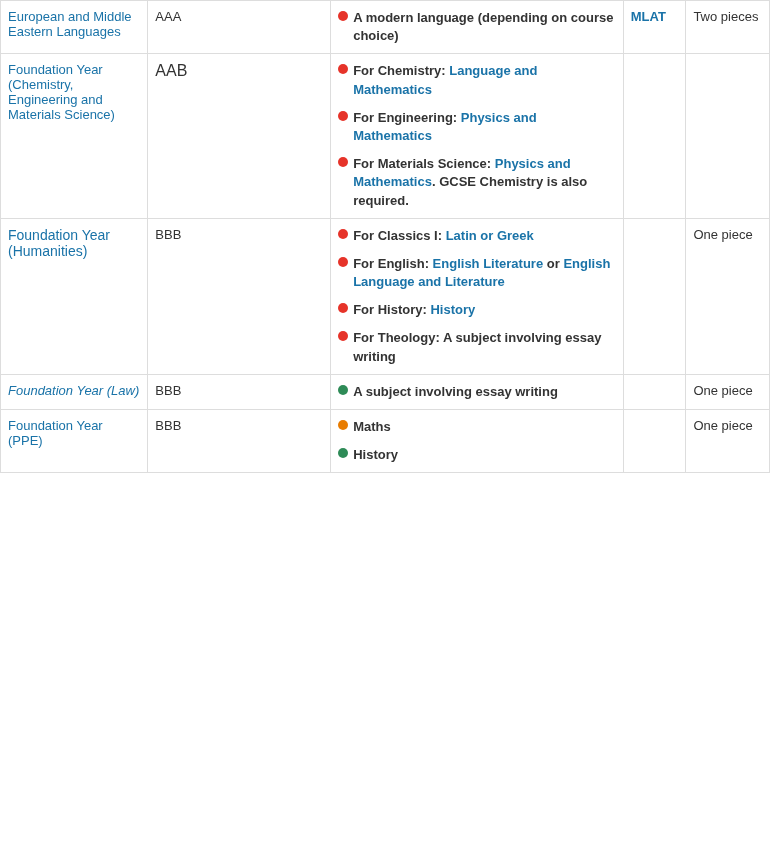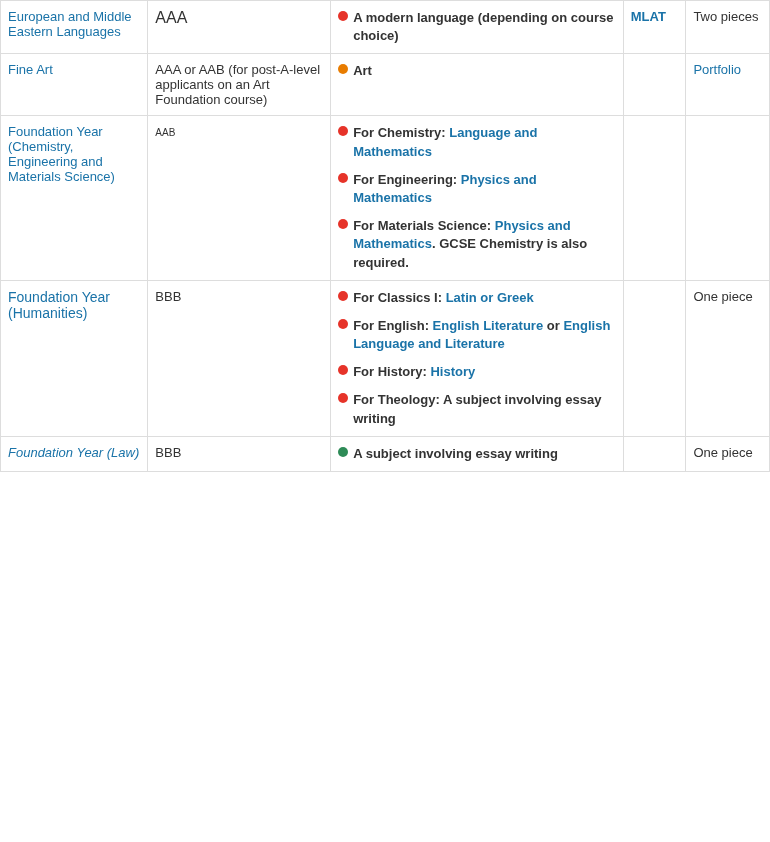--- a/index.html
+++ b/index.html
@@ -54,45 +54,33 @@
 
     .subject-text { flex: 1; line-height: 1.4; font-weight: bold; }
   </style>
 </head>
 <body>
 
 <table>
   <tbody id="table-body">
   <tr>
         <td class="col-course"><span class="link-blue" style="cursor: pointer; font-size: 13px;">European and Middle Eastern Languages</span></td>
-        <td class="col-grades"><span style="font-size: 16px;">AAA</span></td>
+        <td class="col-grades"><span style="font-size: 13px;">AAA</span></td>
         <td class="col-subjects">
           <div class="subject-item">
             <span class="dot dot-red"></span>
             <span class="subject-text">A modern language (depending on course choice)</span>
           </div>
         </td>
         <td class="col-test"><span class="link-blue" style="cursor: pointer; font-weight: bold;">MLAT</span></td>
         <td class="col-written"><span>Two pieces</span></td>
       </tr>
       <tr>
-        <td class="col-course"><span class="link-blue" style="cursor: pointer; font-size: 13px;">Fine Art</span></td>
-        <td class="col-grades"><span style="font-size: 13px;">AAA or AAB (for post-A-level applicants on an Art Foundation course)</span></td>
-        <td class="col-subjects">
-          <div class="subject-item">
-            <span class="dot dot-orange"></span>
-            <span class="subject-text">Art</span>
-          </div>
-        </td>
-        <td class="col-test"></td>
-        <td class="col-written"><span class="link-blue" style="cursor: pointer;">Portfolio</span></td>
-      </tr>
-      <tr>
         <td class="col-course"><span class="link-blue" style="cursor: pointer; font-size: 13px;">Foundation Year (Chemistry, Engineering and Materials Science)</span></td>
-        <td class="col-grades"><span style="font-size: 10px;">AAB</span></td>
+        <td class="col-grades"><span style="font-size: 16px;">AAB</span></td>
         <td class="col-subjects">
           <div class="subject-item">
             <span class="dot dot-red"></span>
             <span class="subject-text">For Chemistry: <span class="link-blue" style="cursor: pointer;">Language and Mathematics</span></span>
           </div>
           <div class="subject-item">
             <span class="dot dot-red"></span>
             <span class="subject-text">For Engineering: <span class="link-blue" style="cursor: pointer;">Physics and Mathematics</span></span>
           </div>
           <div class="subject-item">
@@ -132,14 +120,30 @@
         <td class="col-grades"><span style="font-size: 13px;">BBB</span></td>
         <td class="col-subjects">
           <div class="subject-item">
             <span class="dot dot-green"></span>
             <span class="subject-text">A subject involving essay writing</span>
           </div>
         </td>
         <td class="col-test"></td>
         <td class="col-written"><span>One piece</span></td>
       </tr>
+      <tr>
+        <td class="col-course"><span class="link-blue" style="cursor: pointer; font-size: 13px;">Foundation Year (PPE)</span></td>
+        <td class="col-grades"><span style="font-size: 13px;">BBB</span></td>
+        <td class="col-subjects">
+          <div class="subject-item">
+            <span class="dot dot-orange"></span>
+            <span class="subject-text">Maths</span>
+          </div>
+          <div class="subject-item">
+            <span class="dot dot-green"></span>
+            <span class="subject-text">History</span>
+          </div>
+        </td>
+        <td class="col-test"></td>
+        <td class="col-written"><span>One piece</span></td>
+      </tr>
     </tbody>
 </table>
 
 </body></html>

